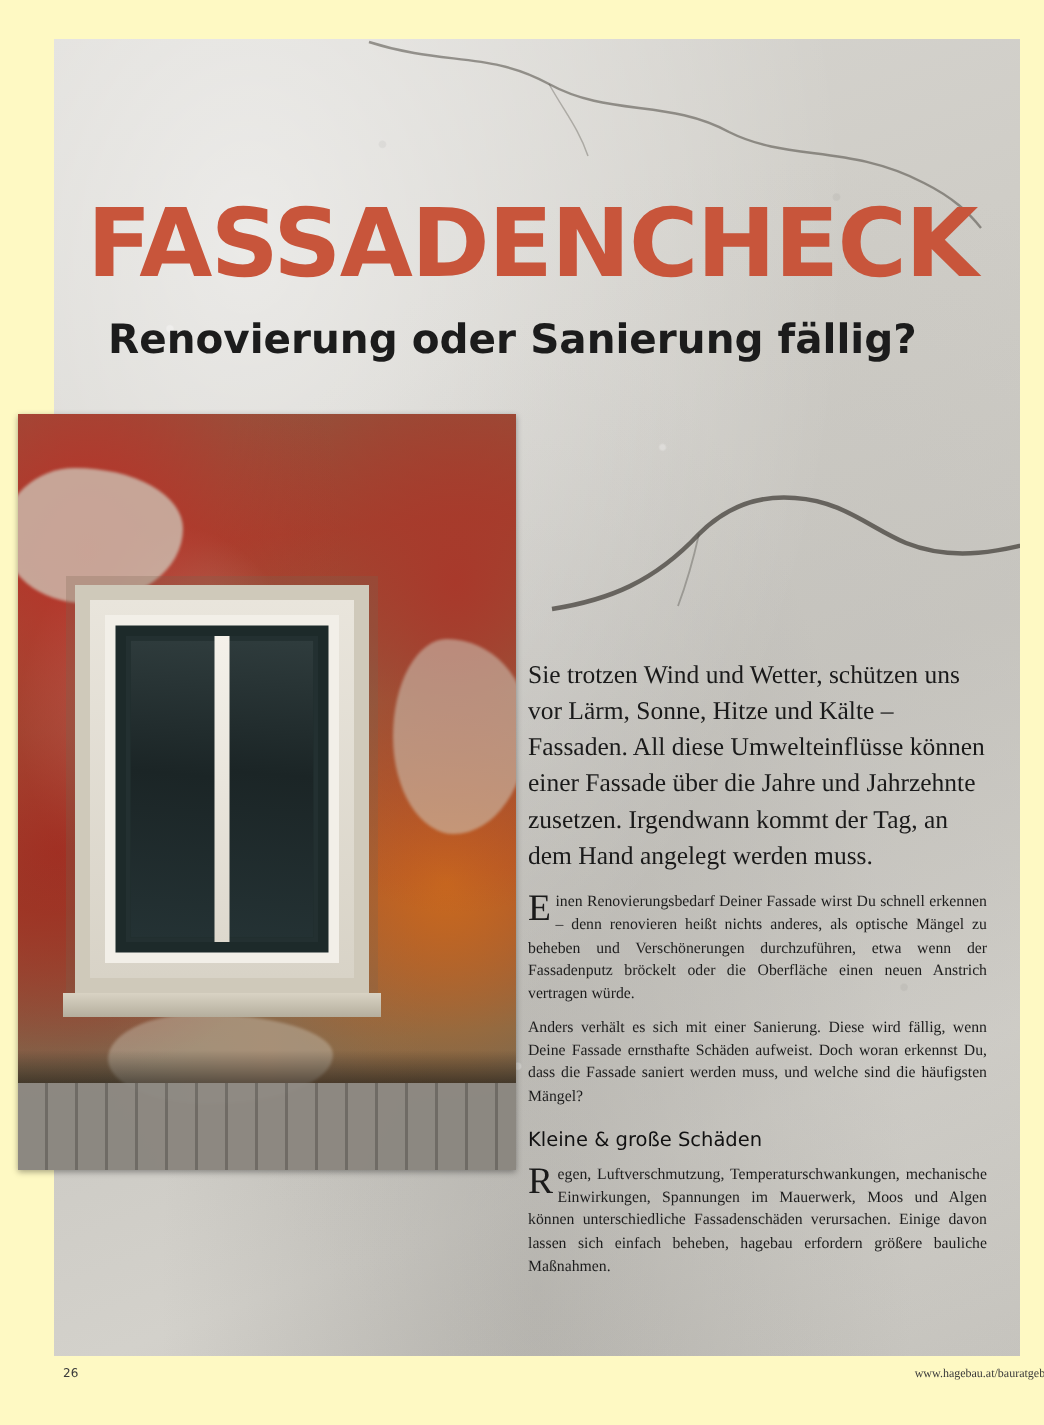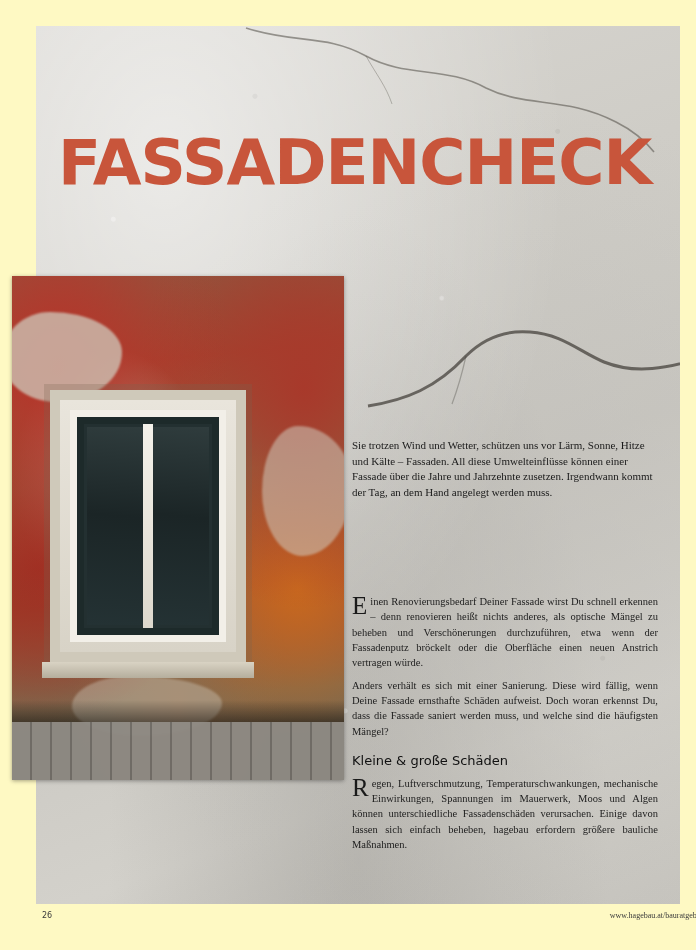--- a/index.html
+++ b/index.html
@@ -182,21 +182,21 @@
     background: linear-gradient(180deg, rgba(0,0,0,0) 0%, rgba(0,0,0,.45) 100%);
   }
 
   
   .lead {
     position: absolute;
     left: 352px;
     top: 438px;
     width: 306px;
     font-family: "Liberation Serif", serif;
-    font-size: 11px;
+    font-size: 17px;
     line-height: 1.42;
     color: #1a1a1a;
   }
   .body-col {
     position: absolute;
     left: 352px;
     top: 594px;
     width: 306px;
     font-family: "Liberation Serif", serif;
     font-size: 10.5px;
@@ -252,20 +252,21 @@
     <svg class="crack crack-mid" viewBox="0 0 350 150" preserveAspectRatio="none">
       <path d="M2,110 C40,104 70,92 100,60 C118,42 140,34 164,36 C196,38 214,56 238,66 C268,78 300,74 348,58" fill="none" stroke="rgba(70,66,60,0.75)" stroke-width="3"></path>
       <path d="M100,60 C96,78 92,92 86,108" fill="none" stroke="rgba(70,66,60,0.35)" stroke-width="1.2"></path>
     </svg>
     <svg class="crack crack-right" viewBox="0 0 120 420" preserveAspectRatio="none">
       <path d="M108,4 C96,60 104,110 92,164 C82,212 96,260 88,312 C82,356 92,392 100,418" fill="none" stroke="rgba(80,76,70,0.5)" stroke-width="1.5"></path>
     </svg>
   </div>
 
   <div class="title">FASSADENCHECK</div>
+  <div class="subtitle">Renovierung oder Sanierung fällig?</div>
 
   <div class="photo">
     <div class="facade"></div>
     <div class="plaster-patch" style="left:-10px; top:36px; width:120px; height:90px;"></div>
     <div class="plaster-patch" style="left:250px; top:150px; width:90px; height:130px; opacity:.55;"></div>
     <div class="plaster-patch" style="left:60px; top:400px; width:150px; height:60px; opacity:.4;"></div>
     <div class="window-frame">
       <div class="window-inner">
         <div class="pane left"></div>
         <div class="pane right"></div>

